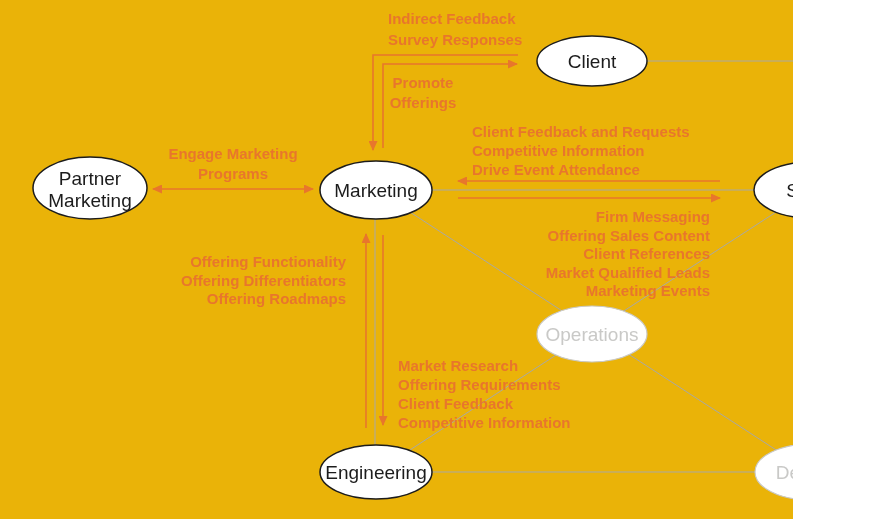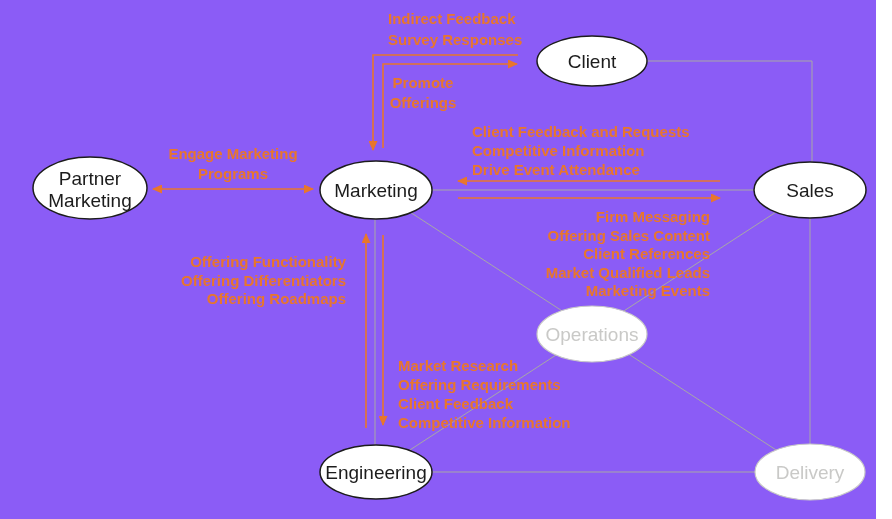--- a/index.html
+++ b/index.html
@@ -1,16 +1,16 @@
 <!DOCTYPE html>
 <html><head>
 <meta charset="utf-8">
 <style>
   html,body{margin:0;padding:0;background:#fff;}
-  .page{position:relative;width:876px;height:519px;background:#8b5cf6;overflow:hidden;
+  .page{position:relative;width:793px;height:519px;background:#eab308;overflow:hidden;
         font-family:"Liberation Sans",sans-serif;}
   svg{display:block;}
   .gray{stroke:#A8A8A6;stroke-width:1;fill:none;}
   .flow{stroke:#E8762C;stroke-width:1.6;fill:none;}
   .lbl{fill:#E8762C;font-family:"Liberation Sans",sans-serif;font-size:15px;font-weight:600;}
   .ta-start{text-anchor:start;}
   .ta-mid{text-anchor:middle;}
   .ta-end{text-anchor:end;}
   .node{fill:#ffffff;stroke:#1c1c1c;stroke-width:1.5;}
   .node.dim{stroke:#C9C9C7;stroke-width:1.2;}

